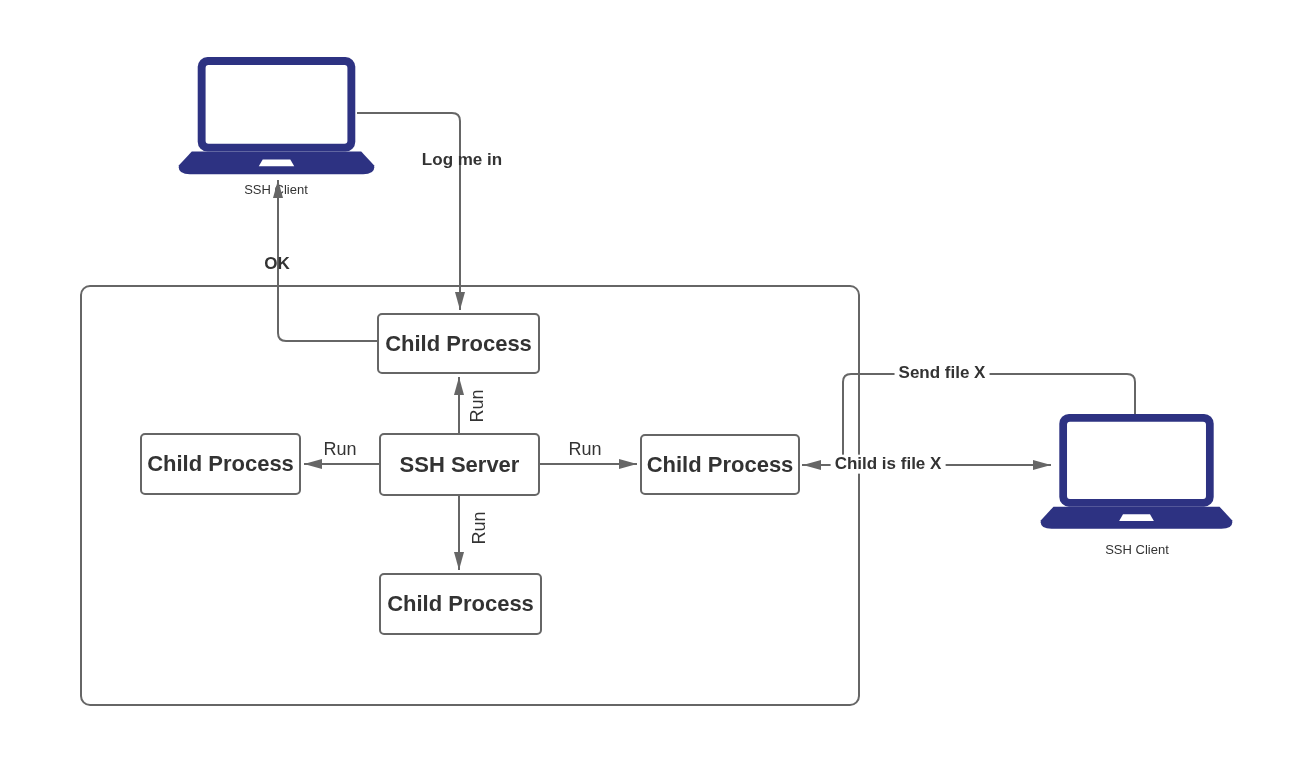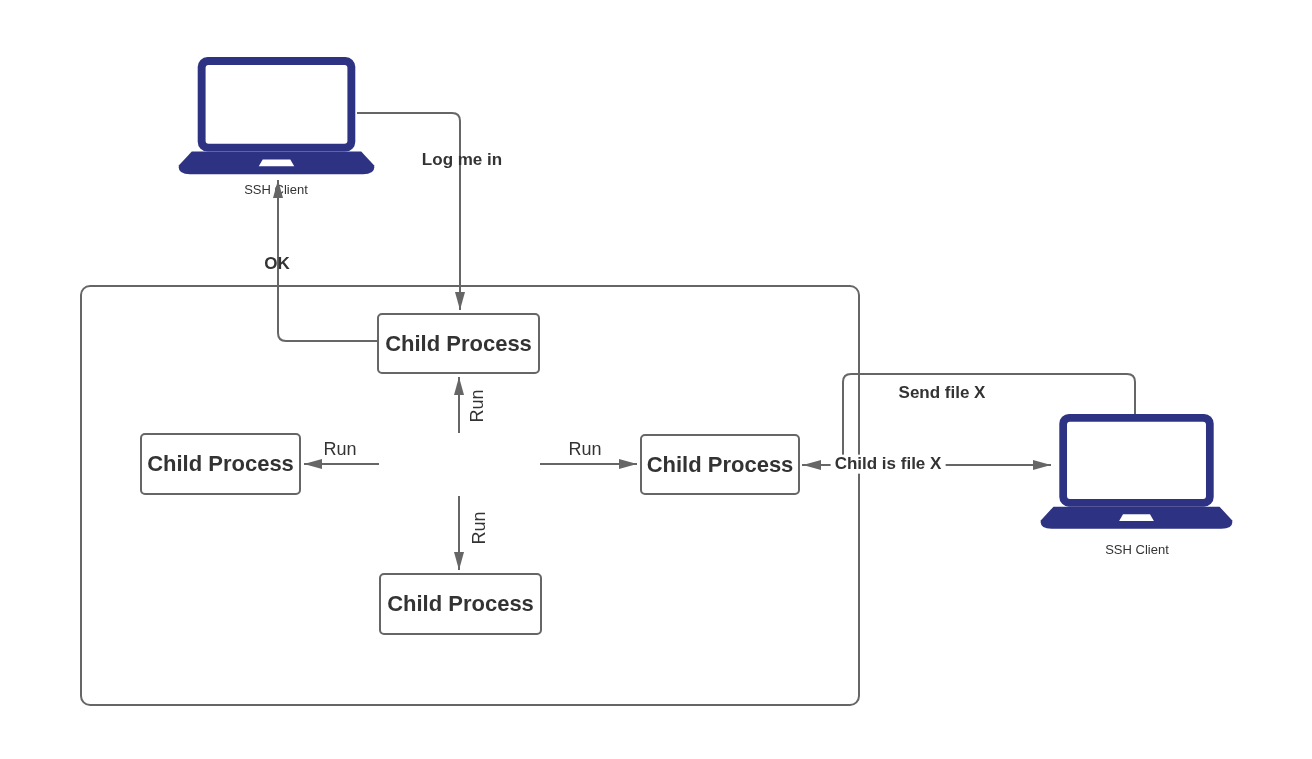--- a/index.html
+++ b/index.html
@@ -90,21 +90,21 @@
   .edge-label.plain { font-weight: normal; font-size: 18px; }
   .edge-label.bg { background: var(--background, #ffffff); padding: 0 4px; }
   .edge-label.vert { transform: translate(-50%, -50%) rotate(-90deg); }
 
   .lbl-log       { left: 462px; top: 160px; }
   .lbl-ok        { left: 277px; top: 264px; text-align: right; }
   .lbl-run-left  { left: 340px; top: 450px; }
   .lbl-run-up    { left: 478px; top: 406px; }
   .lbl-run-right { left: 585px; top: 450px; }
   .lbl-run-down  { left: 480px; top: 528px; }
-  .lbl-send      { left: 942px; top: 373px; margin-top: 20px; }
+  .lbl-send      { left: 942px; top: 373px; }
   .lbl-here      { left: 888px; top: 464px; }
 </style>
 </head>
 <body>
 
 <div class="canvas">
 
   <div class="boundary"></div>
 
   <div class="laptop laptop-left">
@@ -138,20 +138,21 @@
     <path class="conn" d="M379,464 H304" marker-end="url(#arrow)"></path>
     <path class="conn" d="M459,433 V377" marker-end="url(#arrow)"></path>
     <path class="conn" d="M540,464 H637" marker-end="url(#arrow)"></path>
     <path class="conn" d="M459,496 V570" marker-end="url(#arrow)"></path>
     <path class="conn" d="M1135,414 V382 Q1135,374 1127,374 H851 Q843,374 843,382 V457 Q843,465 835,465 H803" marker-end="url(#arrow)"></path>
     <path class="conn" d="M802,465 H1051" marker-end="url(#arrow)"></path>
   </svg>
 
   <div class="node node-child-top">Child Process</div>
   <div class="node node-child-left">Child Process</div>
+  <div class="node node-server">SSH Server</div>
   <div class="node node-child-right">Child Process</div>
   <div class="node node-child-bottom">Child Process</div>
 
   <div class="edge-label lbl-log">Log me in</div>
   <div class="edge-label lbl-ok">OK</div>
   <div class="edge-label plain lbl-run-left">Run</div>
   <div class="edge-label plain vert lbl-run-up">Run</div>
   <div class="edge-label plain lbl-run-right">Run</div>
   <div class="edge-label plain vert lbl-run-down">Run</div>
   <div class="edge-label bg lbl-send">Send file X</div>

